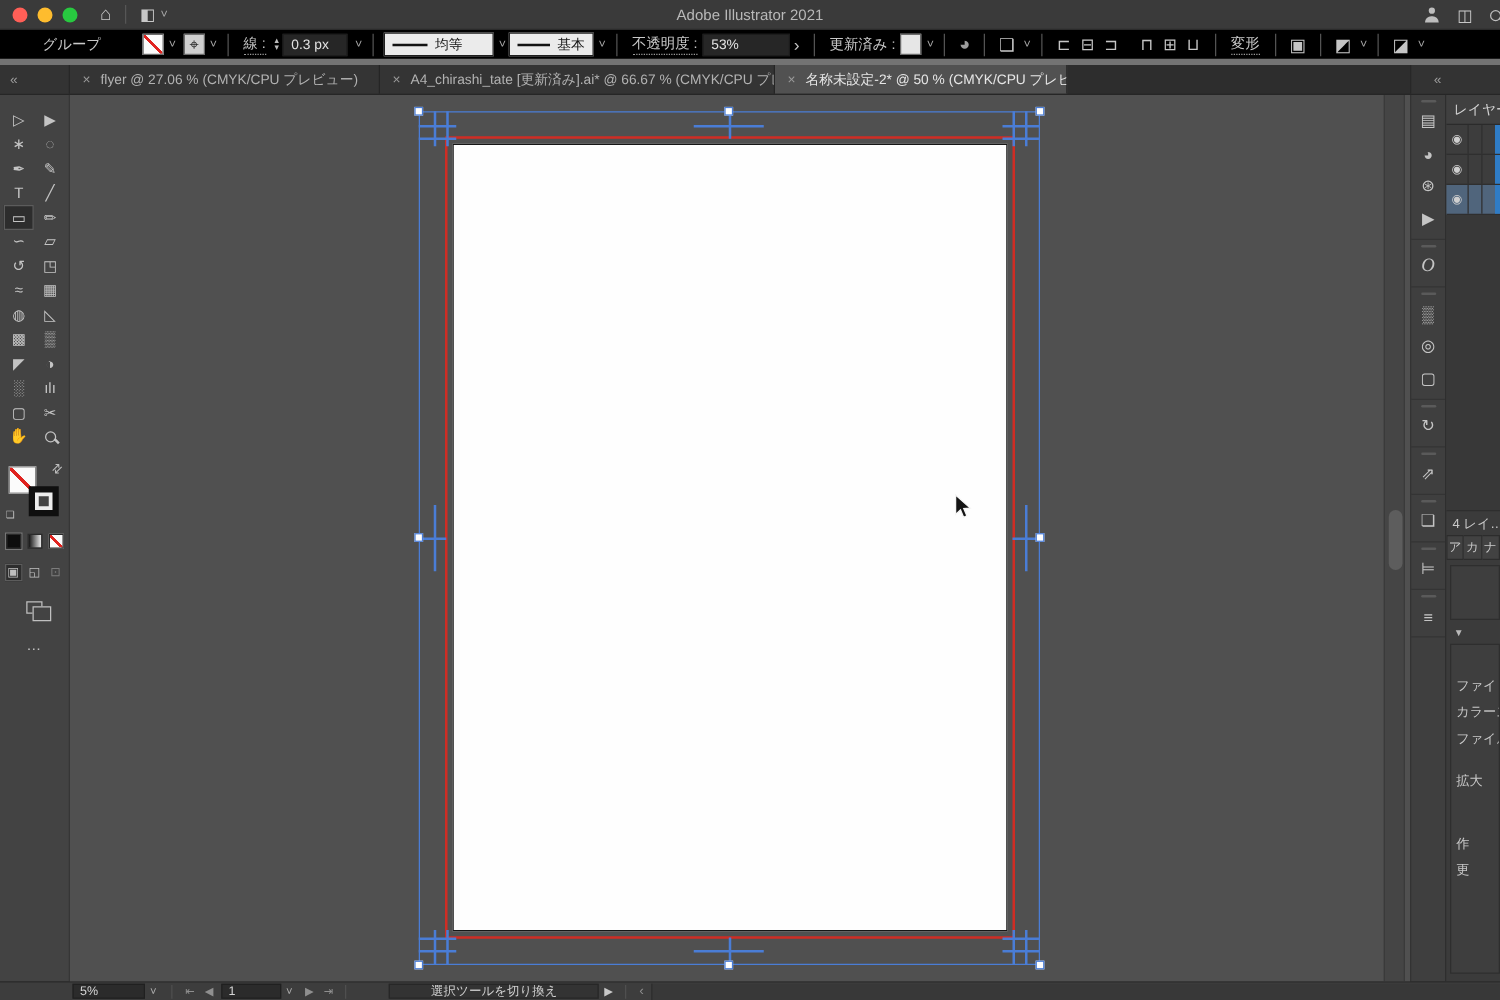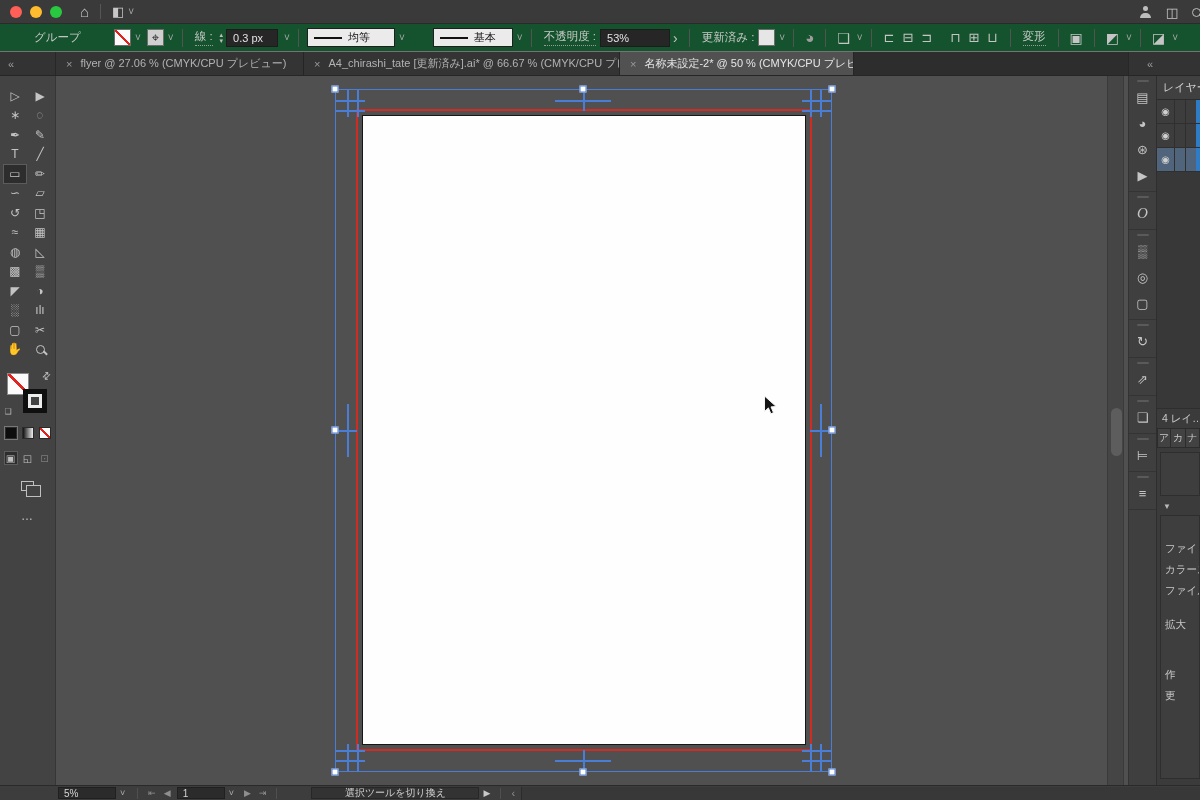--- a/index.html
+++ b/index.html
@@ -19,21 +19,21 @@
   .chev{font-size:10px;color:#a8a8a8;margin-left:4px;line-height:1;}
   #win-title{position:absolute;left:0;right:0;text-align:center;color:#b9b9b9;font-size:12px;pointer-events:none;}
   #tb-right{position:absolute;right:0;top:0;height:24px;display:flex;align-items:center;gap:14px;padding-right:2px;overflow:hidden;}
   .person{width:13px;height:12px;position:relative;display:inline-block;}
   .person::before{content:"";position:absolute;top:0;left:4px;width:5px;height:5px;border-radius:50%;background:#bdbdbd;}
   .person::after{content:"";position:absolute;bottom:0;left:1px;width:11px;height:5px;border-radius:6px 6px 0 0;background:#bdbdbd;}
   .magnifier{display:inline-block;width:9px;height:9px;border:1.5px solid #bdbdbd;border-radius:50%;position:relative;}
   .magnifier::after{content:"";position:absolute;width:5px;height:1.5px;background:#bdbdbd;right:-4px;bottom:-1px;transform:rotate(45deg);}
 
   
-  #controlbar{height:28px;background:#14532d;border-bottom:1px solid #737373;display:flex;align-items:center;flex:none;font-size:11.5px;color:#c9c9c9;white-space:nowrap;}
+  #controlbar{height:28px;background:#000000;border-bottom:5px solid #737373;display:flex;align-items:center;flex:none;font-size:11.5px;color:#c9c9c9;white-space:nowrap;}
   .cb-sep{width:1px;height:18px;background:#535353;margin:0 8px;flex:none;}
   .cb-label{margin:0 4px;}
   .dotted{border-bottom:1px dotted #9b9b9b;padding-bottom:1px;}
   .swatch{width:17px;height:17px;border:1px solid #6c6c6c;display:inline-flex;align-items:center;justify-content:center;flex:none;}
   .none-fill{background:#fbfbfb linear-gradient(to top right,transparent 44%,#e0231f 44%,#e0231f 56%,transparent 56%);}
   .target-glyph{font-size:13px;color:#2a2a2a;line-height:1;}
   .light-swatch{background:#e6e6e6;}
   .valbox{height:18px;background:#262626;border:1px solid #1c1c1c;color:#e2e2e2;display:inline-flex;align-items:center;padding:0 6px;font-size:11px;}
   .stepper{display:inline-flex;flex-direction:column;justify-content:center;line-height:0;margin:0 3px;color:#bdbdbd;font-size:7px;}
   .stepper span{line-height:6px;}
@@ -138,20 +138,21 @@
   <div id="titlebar">
     <span class="traffic t-red"></span>
     <span class="traffic t-yellow"></span>
     <span class="traffic t-green"></span>
     <span class="tb-icon">⌂</span>
     <span class="tb-sep"></span>
     <span class="ws-wrap">
       <span class="tb-icon" style="margin-left:0;font-size:13px;">◧</span>
       <span class="chev">˅</span>
     </span>
+    <span id="win-title">Adobe Illustrator 2021</span>
     <div id="tb-right">
       <span class="person"></span>
       <span class="tb-icon" style="margin-left:0;font-size:13px;">◫</span>
       <span class="magnifier" style="margin-right:-3px;"></span>
     </div>
   </div>
 
   <div id="controlbar">
     <span class="cb-label" style="margin-left:34px;width:76px;">グループ</span>
     <span class="swatch none-fill"></span>
@@ -167,21 +168,21 @@
       <span>▾</span>
     </span>
     <span class="valbox" style="width:52px;">0.3 px</span>
     <span class="chev" style="margin-left:6px;">˅</span>
     <span class="cb-sep"></span>
     <span class="white-dd" style="width:88px;">
       <span class="line-bar"></span>
       <span>均等</span>
     </span>
     <span class="chev">˅</span>
-    <span class="white-dd" style="width:80px;margin-left:28px;">
+    <span class="white-dd" style="width:68px;margin-left:2px;">
       <span class="line-bar"></span>
       <span>基本</span>
     </span>
     <span class="chev">˅</span>
     <span class="cb-sep"></span>
     <span class="cb-label dotted">不透明度 :</span>
     <span class="valbox" style="width:70px;">53%</span>
     <span class="cb-btn">›</span>
     <span class="cb-sep"></span>
     <span class="cb-label">更新済み :</span>

